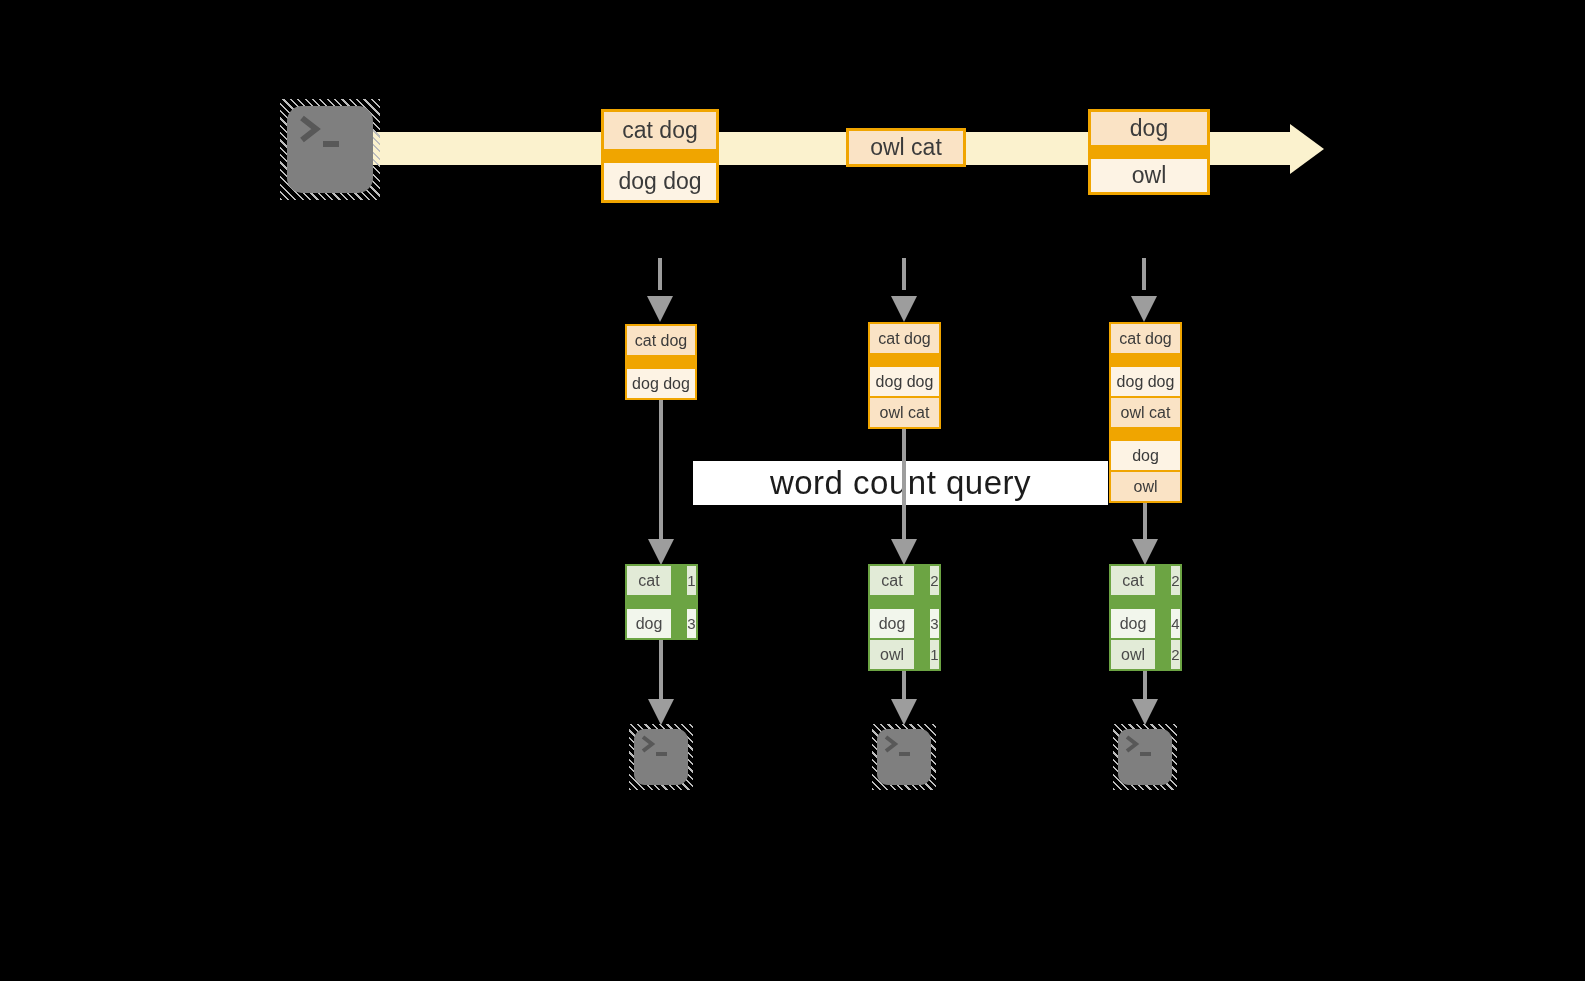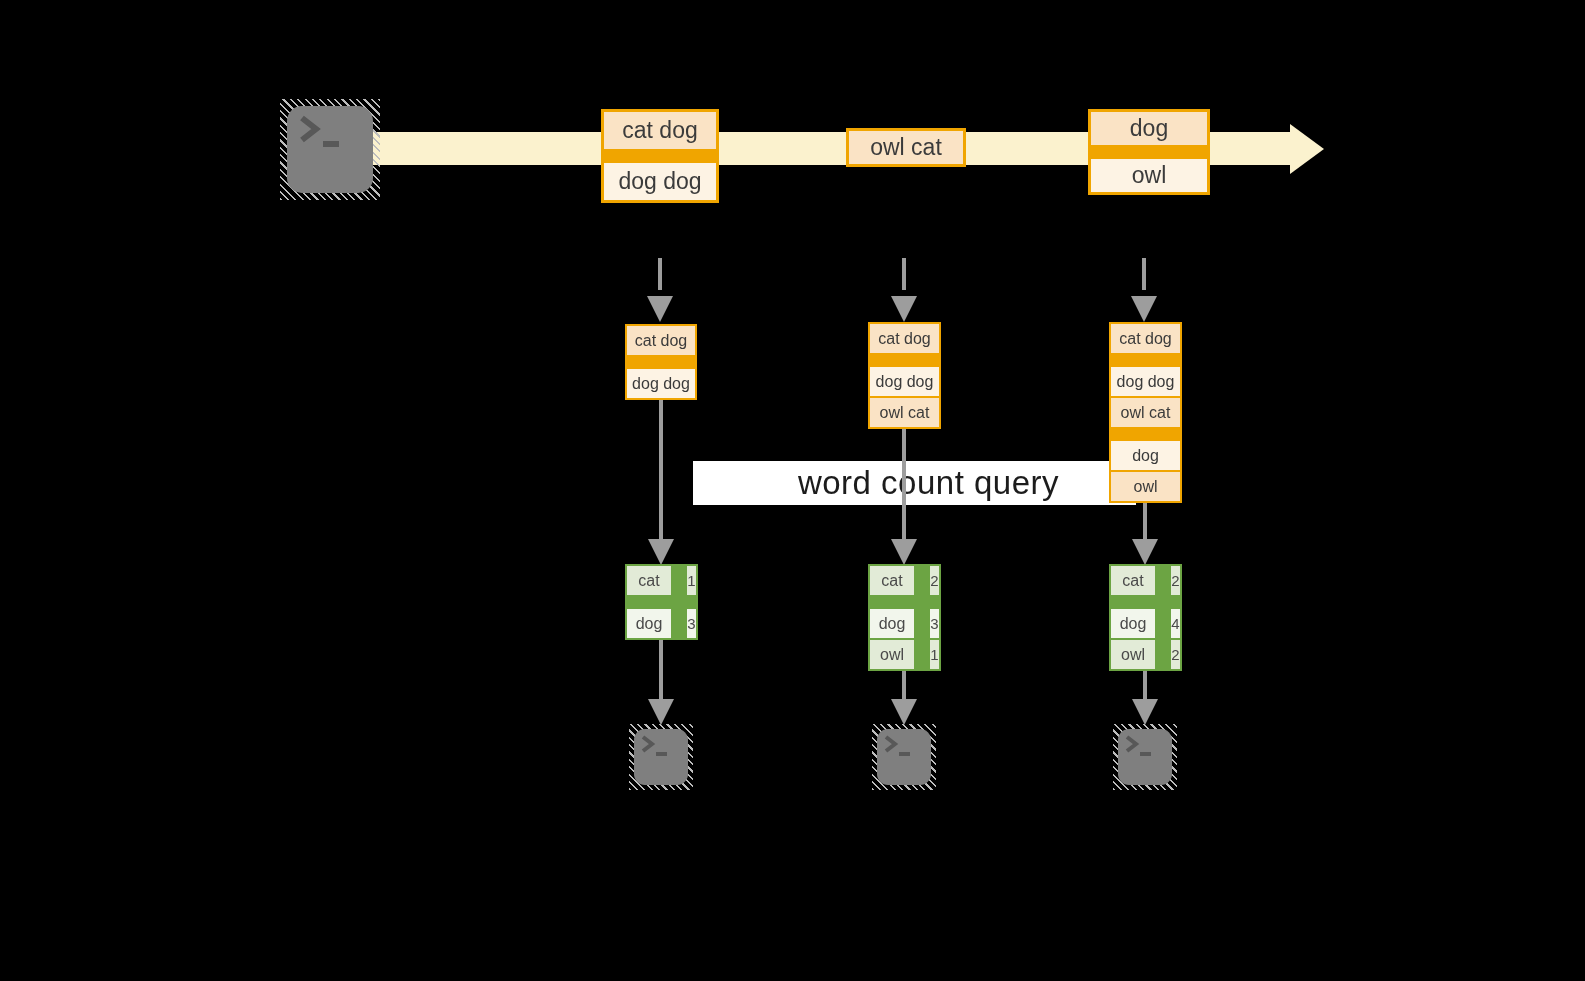--- a/index.html
+++ b/index.html
@@ -43,21 +43,21 @@
   .dash-seg{position:absolute;width:4px;height:32px;background:#9d9d9d;}
   .arrow-head{
     position:absolute;width:0;height:0;
     border-left:13px solid transparent;border-right:13px solid transparent;border-top:26px solid #9d9d9d;
   }
   .vline{position:absolute;width:4px;background:#9d9d9d;z-index:2;}
   
   .query-band{
     position:absolute;left:693px;top:461px;width:415px;height:44px;background:#fff;z-index:1;
     display:flex;align-items:center;justify-content:center;
-    font-size:33px;font-weight:300;color:#1c1c1c;letter-spacing:.5px;padding-left:28px;
+    font-size:33px;font-weight:300;color:#1c1c1c;letter-spacing:.5px;
   }
   
   .gtable{
     position:absolute;border:2px solid #6CA443;background:#6CA443;z-index:3;
     display:flex;flex-direction:column;gap:2px;box-sizing:border-box;width:73px;
   }
   .g-row{display:flex;height:29px;gap:16px;background:#6CA443;}
   .g-word{width:44px;display:flex;align-items:center;justify-content:center;font-size:16px;color:#4a4a4a;}
   .g-num{flex:1;display:flex;align-items:center;justify-content:center;font-size:15px;color:#4a4a4a;}
   .g-row.row-odd .g-word,.g-row.row-odd .g-num{background:#E2EBD7;}

